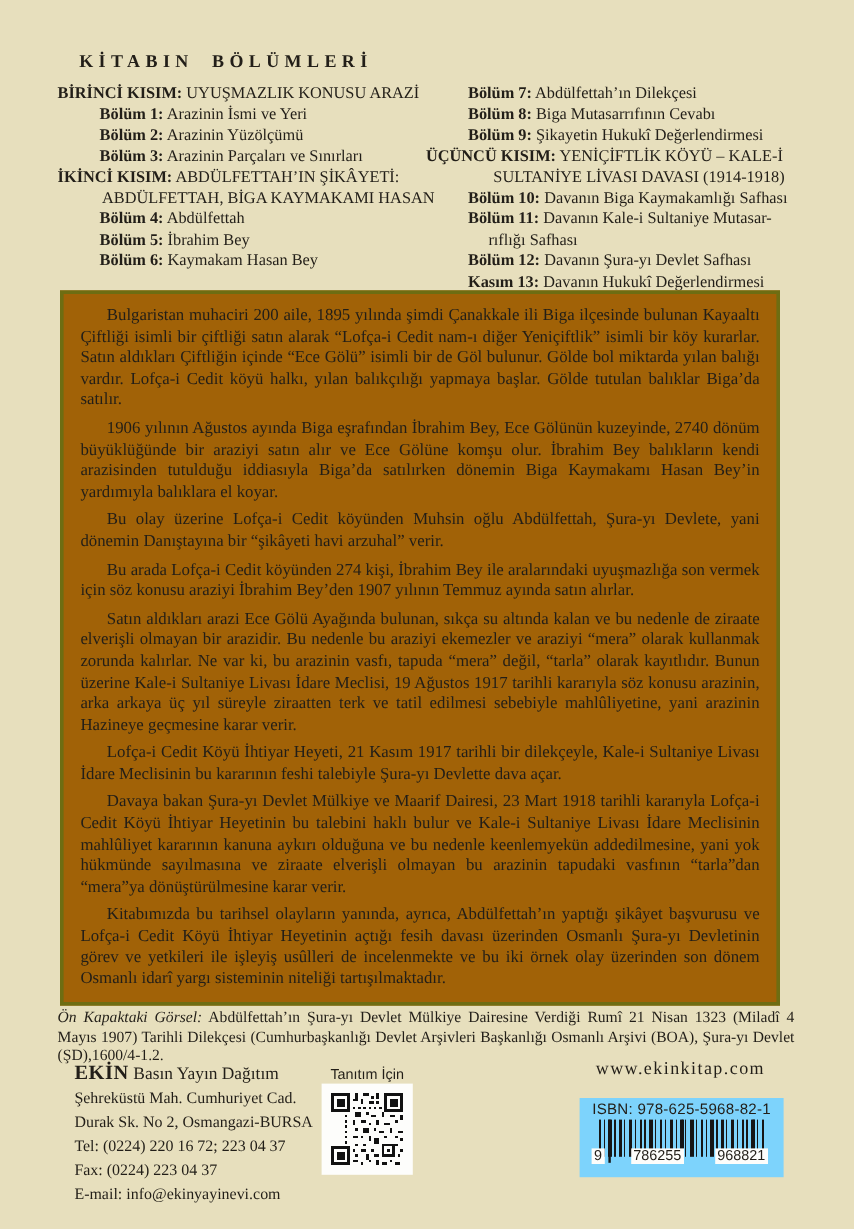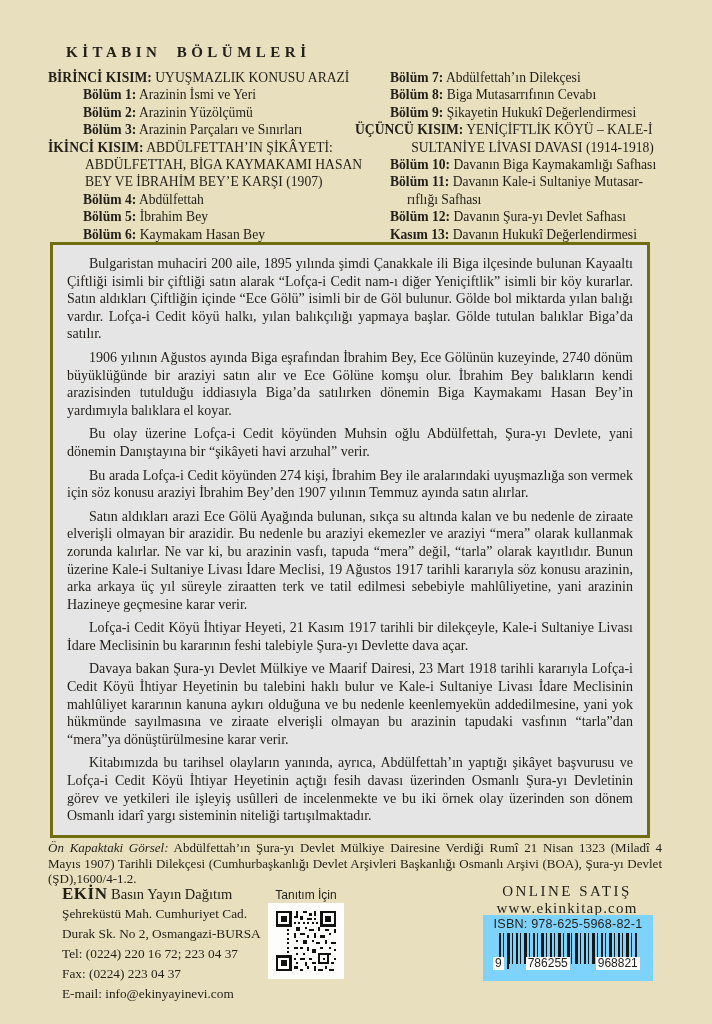--- a/index.html
+++ b/index.html
@@ -26,21 +26,21 @@
   .t-kisim{padding-left:0;}
   .t-bolum{padding-left:35px;}
   .t-cont{padding-left:37px;}
   .t-cont-k{padding-left:14px;text-align:center;}
   .t-cont2{padding-left:52px;}
 
   
   .summary-box{
     position:absolute;top:242px;left:50px;width:600px;height:596px;
     box-sizing:border-box;
-    background:#e5e5e5;
+    background:#a16207;
     border:3px solid #6e6d12;
     padding:10px 14px 8px 14px;
     overflow:hidden;
   }
   .summary-box p{
     margin:0 0 6px 0;
     font-size:14px;line-height:17.6px;
     text-align:justify;text-indent:22px;
   }
 
@@ -108,21 +108,20 @@
   <div class="toc">
     <h1 class="toc-title">KİTABIN BÖLÜMLERİ</h1>
     <div class="toc-cols">
       <div class="toc-col-left">
         <div class="toc-line t-kisim"><b>BİRİNCİ KISIM:</b> <span>UYUŞMAZLIK KONUSU ARAZİ</span></div>
         <div class="toc-line t-bolum"><b>Bölüm 1:</b> <span>Arazinin İsmi ve Yeri</span></div>
         <div class="toc-line t-bolum"><b>Bölüm 2:</b> <span>Arazinin Yüzölçümü</span></div>
         <div class="toc-line t-bolum"><b>Bölüm 3:</b> <span>Arazinin Parçaları ve Sınırları</span></div>
         <div class="toc-line t-kisim"><b>İKİNCİ KISIM:</b> <span>ABDÜLFETTAH’IN ŞİKÂYETİ:</span></div>
         <div class="toc-line t-cont"><span>ABDÜLFETTAH, BİGA KAYMAKAMI HASAN</span></div>
-        <div class="toc-line t-cont"><span>BEY VE İBRAHİM BEY’E KARŞI (1907)</span></div>
         <div class="toc-line t-bolum"><b>Bölüm 4:</b> <span>Abdülfettah</span></div>
         <div class="toc-line t-bolum"><b>Bölüm 5:</b> <span>İbrahim Bey</span></div>
         <div class="toc-line t-bolum"><b>Bölüm 6:</b> <span>Kaymakam Hasan Bey</span></div>
       </div>
       <div class="toc-col-right">
         <div class="toc-line t-bolum"><b>Bölüm 7:</b> <span>Abdülfettah’ın Dilekçesi</span></div>
         <div class="toc-line t-bolum"><b>Bölüm 8:</b> <span>Biga Mutasarrıfının Cevabı</span></div>
         <div class="toc-line t-bolum"><b>Bölüm 9:</b> <span>Şikayetin Hukukî Değerlendirmesi</span></div>
         <div class="toc-line t-kisim"><b>ÜÇÜNCÜ KISIM:</b> <span>YENİÇİFTLİK KÖYÜ – KALE-İ</span></div>
         <div class="toc-line t-cont-k"><span>SULTANİYE LİVASI DAVASI (1914-1918)</span></div>
@@ -252,21 +251,20 @@
           <rect x="15" y="26" width="1" height="1"></rect>
           <rect x="18" y="26" width="1" height="2"></rect>
           <rect x="20" y="27" width="2" height="1"></rect>
           <rect x="23" y="26" width="1" height="1"></rect>
           <rect x="25" y="27" width="2" height="1"></rect>
       </g>
     </svg>
   </div>
 
   <div class="sales">
-    <div class="sales-title">ONLINE SATIŞ</div>
     <div class="sales-url">www.ekinkitap.com</div>
   </div>
 
   <div class="barcode">
     <div class="isbn-line">ISBN: 978-625-5968-82-1</div>
     <div class="bars-wrap">
       <div class="bars"></div>
       <div class="guard g1"></div>
         <div class="guard g2"></div>
         <div class="guard g3"></div>

